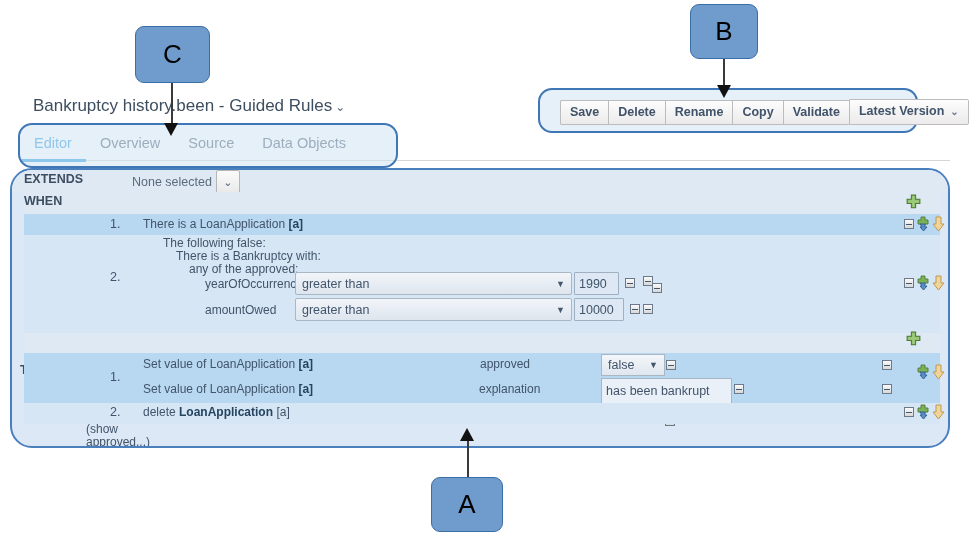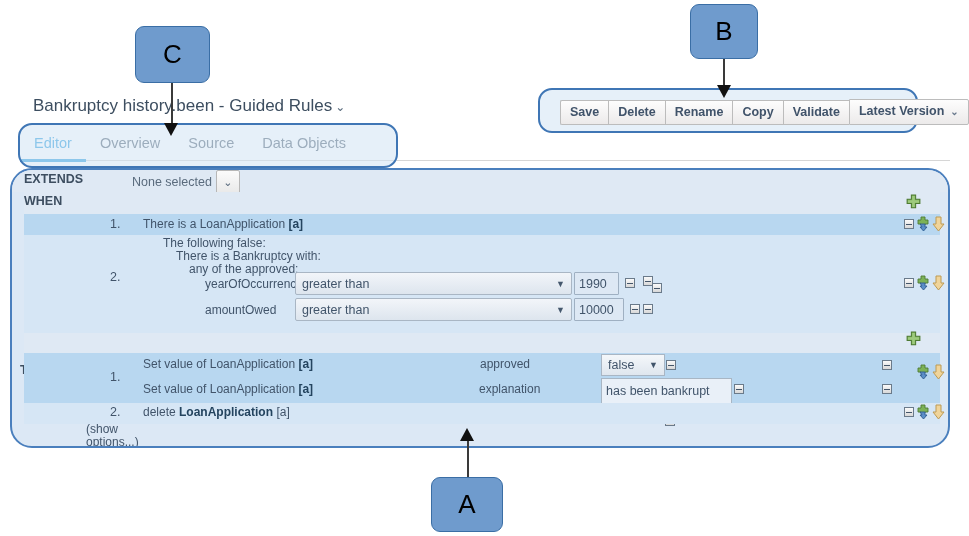--- a/index.html
+++ b/index.html
@@ -468,21 +468,21 @@
       <path d="M5 1h5v7h3l-5.5 7L2 8h3z" fill="#f0d49a" stroke="#bd9a53" stroke-width="1"></path>
     </svg>
   </div>
   <div class="ic" style="left:935px; top:234px;">
     <svg class="arw" width="15" height="16" viewBox="0 0 15 16">
       <path d="M7.5 1L13 8h-3v7H5V8H2z" fill="#f0d49a" stroke="#bd9a53" stroke-width="1"></path>
     </svg>
   </div>
 
   <div class="txt" style="left:74px; top:252px;">(show</div>
-  <div class="txt" style="left:74px; top:265px;">options...)</div>
+  <div class="txt" style="left:74px; top:265px;">approved...)</div>
 
 </div>
 
 <div class="hl-box" style="left:18px; top:123px; width:380px; height:45px;"></div>
 <div class="hl-box" style="left:538px; top:88px; width:380px; height:45px;"></div>
 
 <div class="callout" style="left:135px; top:26px; width:75px; height:57px;">C</div>
 <div class="callout-line" style="left:171px; top:83px; height:40px;"></div>
 <div class="arrow-head arrow-down" style="left:164px; top:123px;"></div>
 

